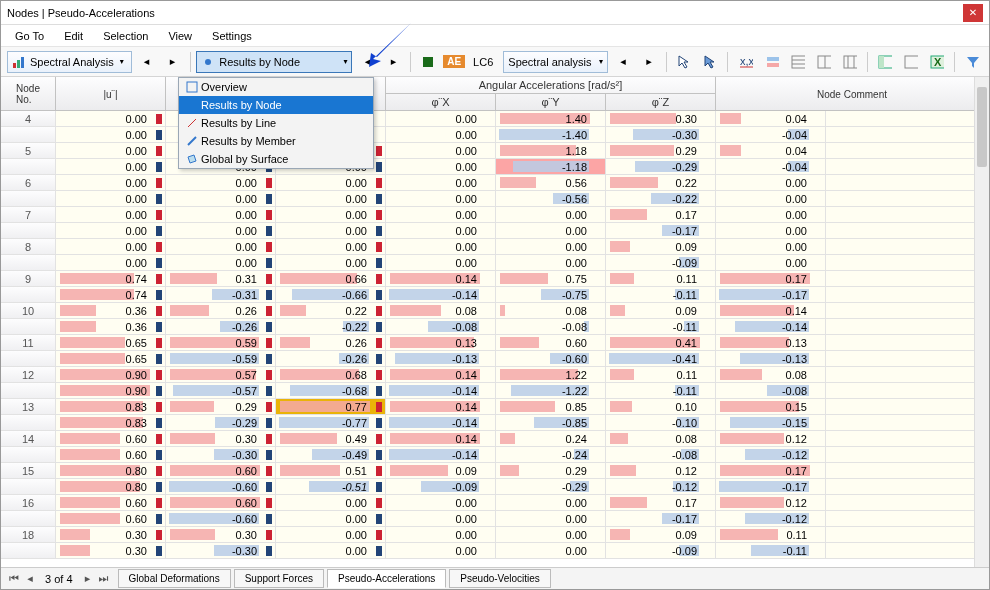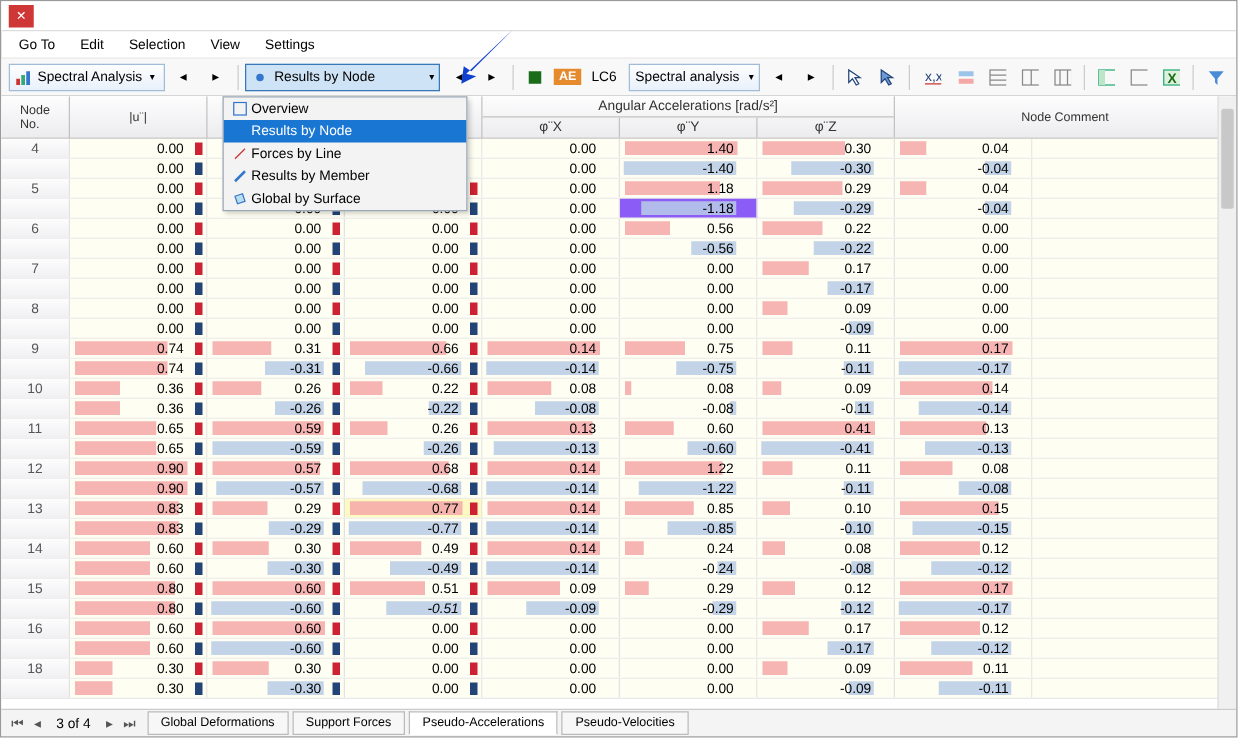--- a/index.html
+++ b/index.html
@@ -49,20 +49,21 @@
 .sb-nav{display:flex;align-items:center;gap:2px;padding:0 4px}
 .sb-nav .nbtn{width:14px;height:14px;display:flex;align-items:center;justify-content:center;cursor:pointer;color:#555}
 .sb-tab{padding:3px 10px;border:1px solid #bbb;background:#f7f7f7;margin-left:3px;cursor:pointer;font-size:10px}
 .sb-tab.active{background:#fff;border-bottom-color:#fff}
 svg{display:block}
 </style>
 </head>
 <body>
 
 <div class="titlebar">
+  <span>Nodes | Pseudo-Accelerations</span>
   <div class="close-btn">✕</div>
 </div>
 
 <div class="menubar">
   <span>Go To</span>
   <span>Edit</span>
   <span>Selection</span>
   <span>View</span>
   <span>Settings</span>
 </div>
@@ -183,21 +184,21 @@
   <div class="dd-item sel">
       <span class="ico"></span>
       <span>Results by Node</span>
     </div>
   <div class="dd-item">
       <span class="ico">
         <svg width="12" height="12">
           <line x1="2" y1="10" x2="10" y2="2" stroke="#c33"></line>
         </svg>
       </span>
-      <span>Forces by Line</span>
+      <span>Results by Line</span>
     </div>
   <div class="dd-item">
       <span class="ico">
         <svg width="12" height="12">
           <line x1="2" y1="10" x2="10" y2="2" stroke="#37c" stroke-width="2"></line>
         </svg>
       </span>
       <span>Results by Member</span>
     </div>
   <div class="dd-item">
@@ -339,21 +340,21 @@
           <div class="flag flag-b"></div>
           <span class="txt">0.00</span>
         </div>
         <div class="gc gc-num" style="width: 110px; background: rgb(255, 254, 242);">
           <div class="flag flag-b"></div>
           <span class="txt">0.00</span>
         </div>
         <div class="gc gc-num" style="width: 110px; background: rgb(255, 254, 242);">
           <span class="txt">0.00</span>
         </div>
-        <div class="gc gc-num" style="width: 110px; background: #8b5cf6;">
+        <div class="gc gc-num" style="width: 110px; background: #fca5a5;">
           <div class="bar bar-n" style="right: 16px; width: 76px;"></div>
           <span class="txt">-1.18</span>
         </div>
         <div class="gc gc-num" style="width: 110px; background: rgb(255, 254, 242);">
           <div class="bar bar-n" style="right: 16px; width: 64px;"></div>
           <span class="txt">-0.29</span>
         </div>
         <div class="gc gc-num" style="width: 110px; background: rgb(255, 254, 242);">
           <div class="bar bar-n" style="right: 16px; width: 21px;"></div>
           <span class="txt">-0.04</span>
@@ -851,21 +852,21 @@
         <div class="gc gc-num" style="width: 110px; background: rgb(255, 254, 242);">
           <div class="bar bar-p" style="left: 4px; width: 83px;"></div>
           <div class="flag flag-r"></div>
           <span class="txt">0.83</span>
         </div>
         <div class="gc gc-num" style="width: 110px; background: rgb(255, 254, 242);">
           <div class="bar bar-p" style="left: 4px; width: 44px;"></div>
           <div class="flag flag-r"></div>
           <span class="txt">0.29</span>
         </div>
-        <div class="gc gc-num" style="width: 110px; background: #fef9c3;">
+        <div class="gc gc-num" style="width: 110px; background: #eab308;">
           <div class="bar bar-p" style="left: 4px; width: 90px;"></div>
           <div class="flag flag-r"></div>
           <span class="txt">0.77</span>
         </div>
         <div class="gc gc-num" style="width: 110px; background: rgb(255, 254, 242);">
           <div class="bar bar-p" style="left: 4px; width: 90px;"></div>
           <span class="txt">0.14</span>
         </div>
         <div class="gc gc-num" style="width: 110px; background: rgb(255, 254, 242);">
           <div class="bar bar-p" style="left: 4px; width: 55px;"></div>

